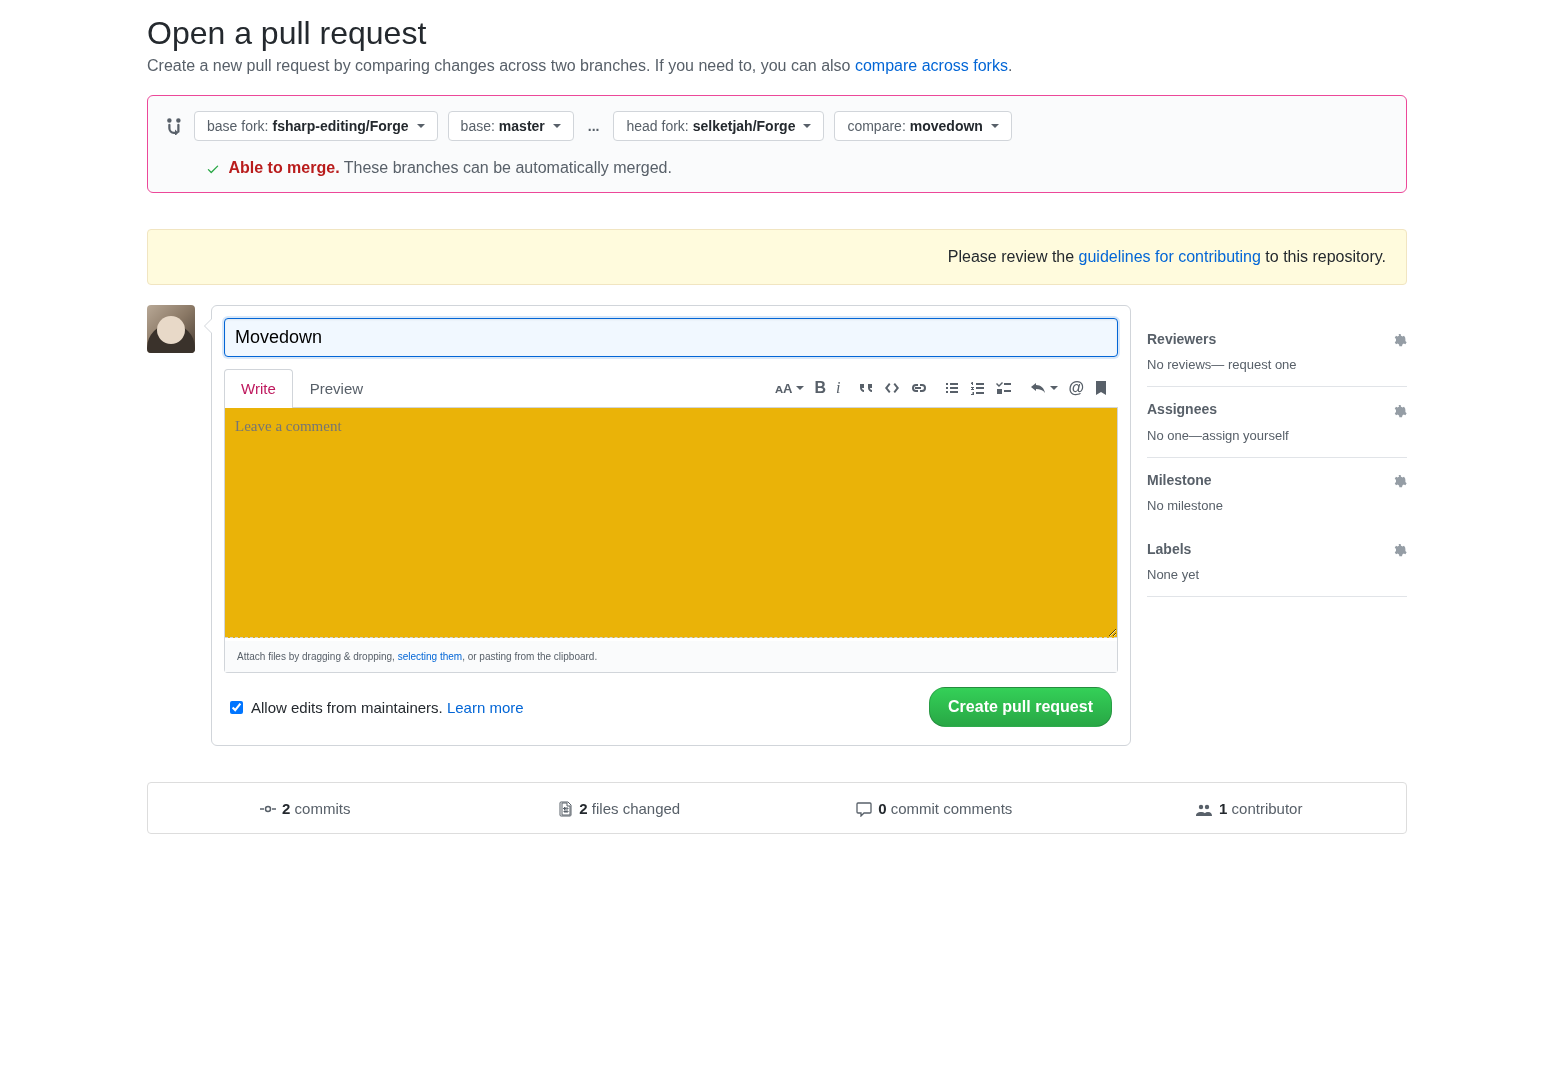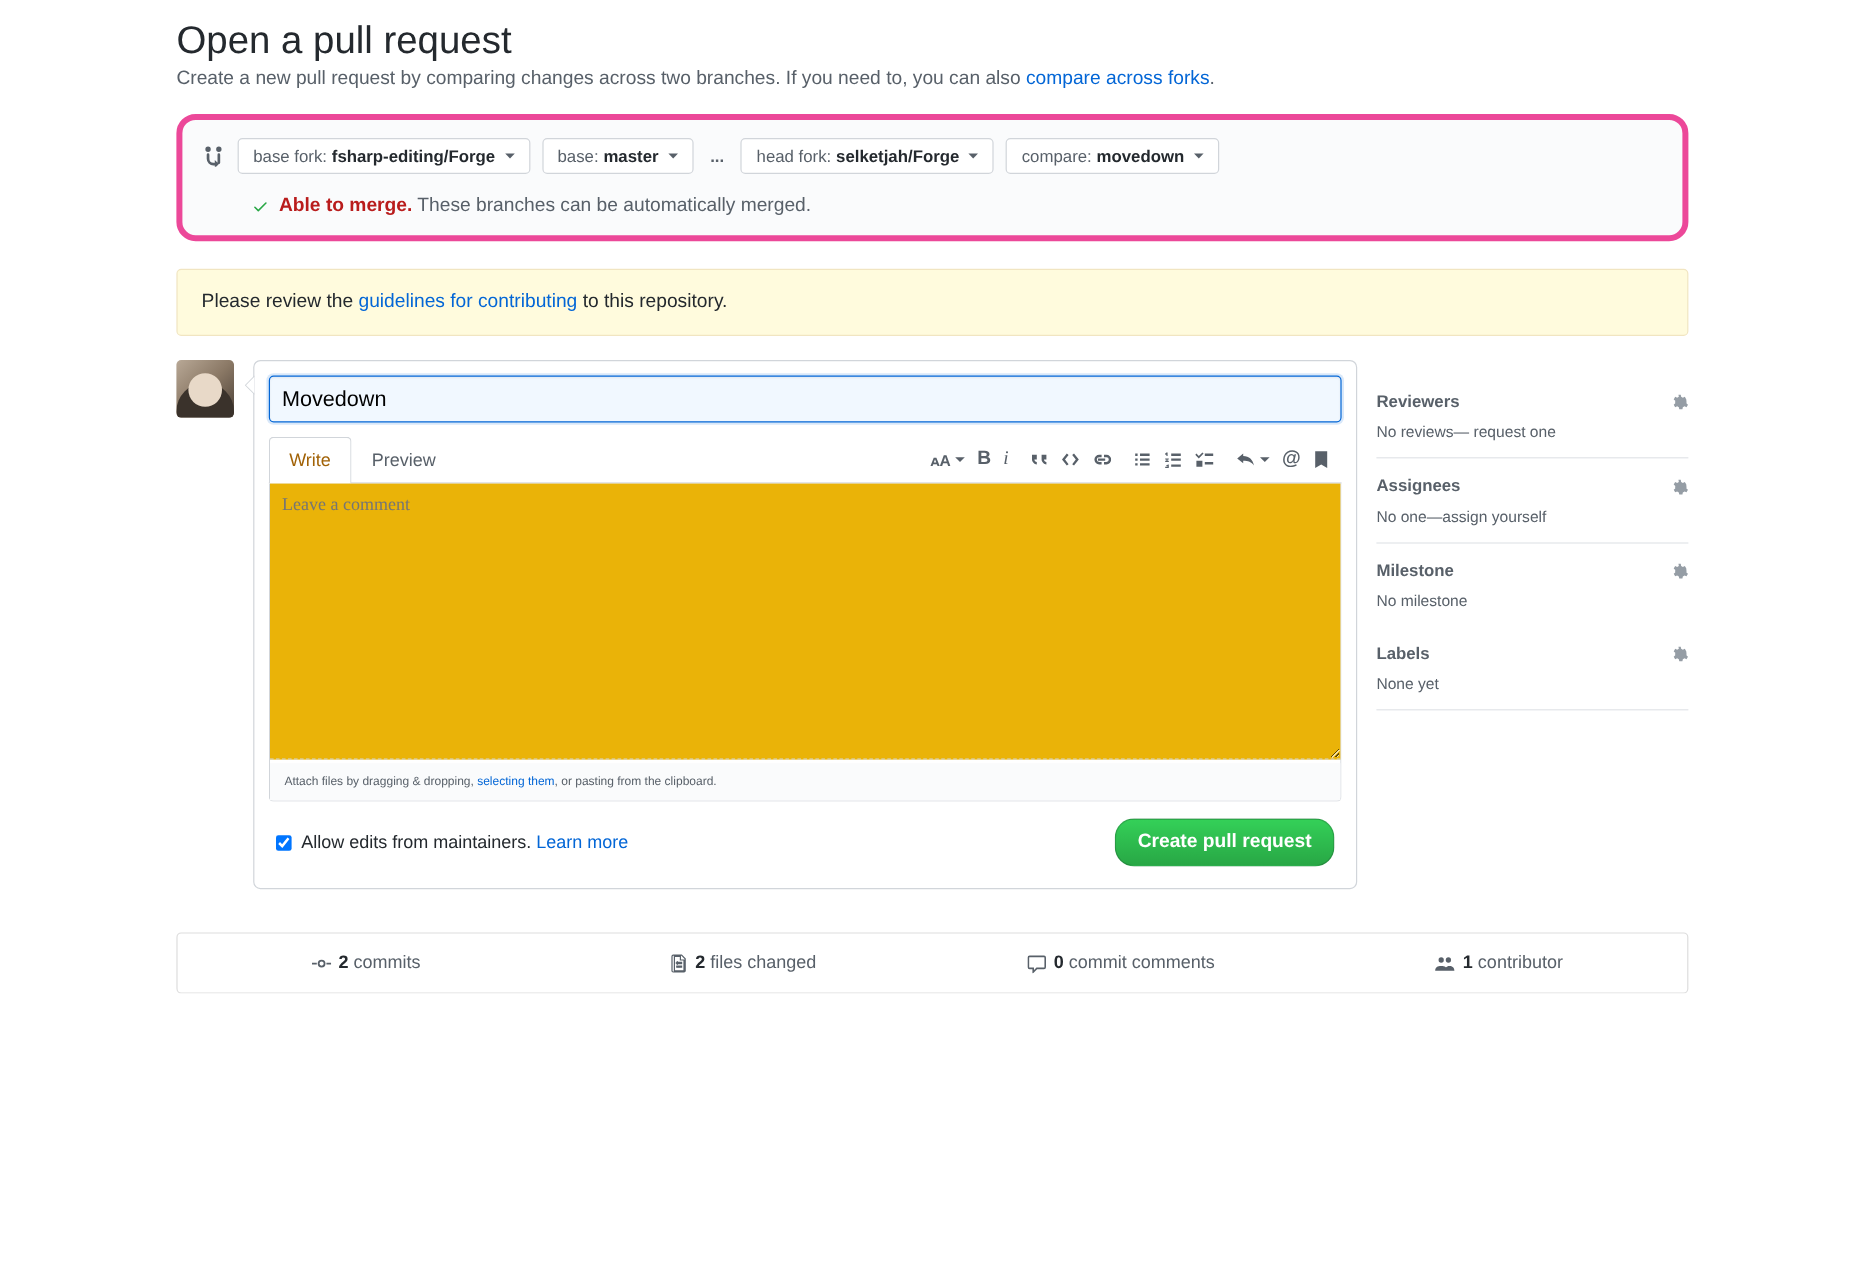--- a/index.html
+++ b/index.html
@@ -1,42 +1,42 @@
 <!DOCTYPE html>
 <html><head>
 <meta charset="utf-8">
 <style>
 * { box-sizing: border-box; margin: 0; padding: 0; }
 body { font-family: -apple-system, BlinkMacSystemFont, "Segoe UI", Helvetica, Arial, sans-serif; font-size: 14px; color: #24292e; background: #fff; padding: 0 30px; }
 .container { max-width: 1260px; margin: 0 auto; }
 h1 { font-size: 32px; font-weight: 400; margin: 15px 0 5px; }
 .subtitle { color: #586069; font-size: 16px; margin-bottom: 20px; }
 .link { color: #0366d6; cursor: pointer; }
-.branch-box { border: 5px solid #ec4899; border-radius: 16px; background: #fafbfc; padding: 15px 18px; margin-bottom: 23px; }
+.branch-box { border: 1px solid #ec4899; border-radius: 6px; background: #fafbfc; padding: 15px 18px; margin-bottom: 36px; }
 .branch-row { display: flex; align-items: center; gap: 10px; flex-wrap: wrap; }
 .compare-icon { color: #586069; }
 .branch-select { background: #fff; border: 1px solid #d1d5da; border-radius: 4px; padding: 6px 12px; font-size: 14px; color: #586069; cursor: pointer; display: inline-flex; align-items: center; gap: 4px; }
 .branch-select .val { color: #24292e; font-weight: 600; }
 .caret { border: 4px solid transparent; border-top-color: #586069; display: inline-block; margin-left: 4px; margin-top: 4px; }
 .ellipsis { color: #586069; font-weight: 600; padding: 0 4px; }
 .merge-status { margin-top: 18px; padding-left: 40px; color: #586069; font-size: 16px; }
 .merge-ok { color: #b91c1c; font-weight: 600; }
 .check-icon { color: #28a745; margin-right: 4px; }
-.notice { border: 1px solid #f1e5c1; background: #fffbdd; border-radius: 4px; padding: 18px 20px; font-size: 16px; color: #24292e; margin-bottom: 20px; }
+.notice { border: 1px solid #f1e5c1; background: #fffbdd; border-radius: 4px; padding: 18px 20px; font-size: 16px; color: #24292e; margin-bottom: 20px; text-align: right; }
 .compose-row { display: flex; gap: 16px; align-items: flex-start; }
 .avatar { width: 48px; height: 48px; border-radius: 4px; background: linear-gradient(135deg,#b8a896 0%,#8a7865 50%,#4a3f36 100%); flex-shrink: 0; position: relative; overflow: hidden; }
 .avatar::after { content:""; position:absolute; left:50%; top:52%; transform:translate(-50%,-50%); width:28px; height:28px; border-radius:50%; background: #e8d9c8; box-shadow: 0 18px 0 10px #3a322b; }
 .compose-card { flex: 1; border: 1px solid #d1d5da; border-radius: 6px; background: #fff; padding: 12px; position: relative; }
 .compose-card::before { content:""; position:absolute; left:-8px; top:12px; width:0; height:0; border:8px solid transparent; border-right-color:#d1d5da; border-left:0; }
 .compose-card::after { content:""; position:absolute; left:-7px; top:13px; width:0; height:0; border:7px solid transparent; border-right-color:#fff; border-left:0; }
 .title-input { width: 100%; padding: 8px 10px; font-size: 18px; border: 1px solid #0366d6; border-radius: 4px; background: #f1f8ff; margin-bottom: 12px; outline: none; box-shadow: inset 0 1px 2px rgba(27,31,35,0.075), 0 0 0 2px rgba(3,102,214,0.15); }
 .tabs-row { display: flex; align-items: center; border-bottom: 1px solid #d1d5da; }
 .tabs { display: flex; }
 .tab { padding: 10px 16px; font-size: 15px; color: #586069; cursor: pointer; border: 1px solid transparent; border-bottom: none; border-radius: 4px 4px 0 0; }
-.tab.active { background: #fff; border-color: #d1d5da; color: #a16207; margin-bottom: -1px; }
+.tab.active { background: #fff; border-color: #d1d5da; color: #be185d; margin-bottom: -1px; }
 .toolbar { margin-left: auto; display: flex; gap: 18px; padding: 6px 10px; }
 .tool-group { display: flex; gap: 10px; align-items: center; }
 .tool-btn { color: #586069; cursor: pointer; font-size: 16px; display: inline-flex; align-items: center; }
 .comment-box { border: 1px solid #d1d5da; border-top: none; border-radius: 0 0 4px 4px; }
 .comment-area { width: 100%; min-height: 230px; padding: 10px; border: none; border-bottom: 1px dashed #d1d5da; background: #eab308; resize: vertical; font-size: 15px; font-family: Liberation Serif, serif; outline: none; }
 .attach-row { padding: 10px 12px; color: #586069; font-size: 10px; background: #fafbfc; }
 .actions-row { display: flex; align-items: center; justify-content: space-between; padding: 14px 6px 6px; }
 .checkbox-row { display: flex; gap: 8px; font-size: 15px; }
 .btn-primary { background: linear-gradient(#34d058,#28a745); border: 1px solid rgba(27,31,35,0.2); border-radius: 16px; color: #fff; font-size: 16px; font-weight: 600; padding: 10px 18px; cursor: pointer; }
 .sidebar { width: 260px; flex-shrink: 0; padding-top: 12px; }

